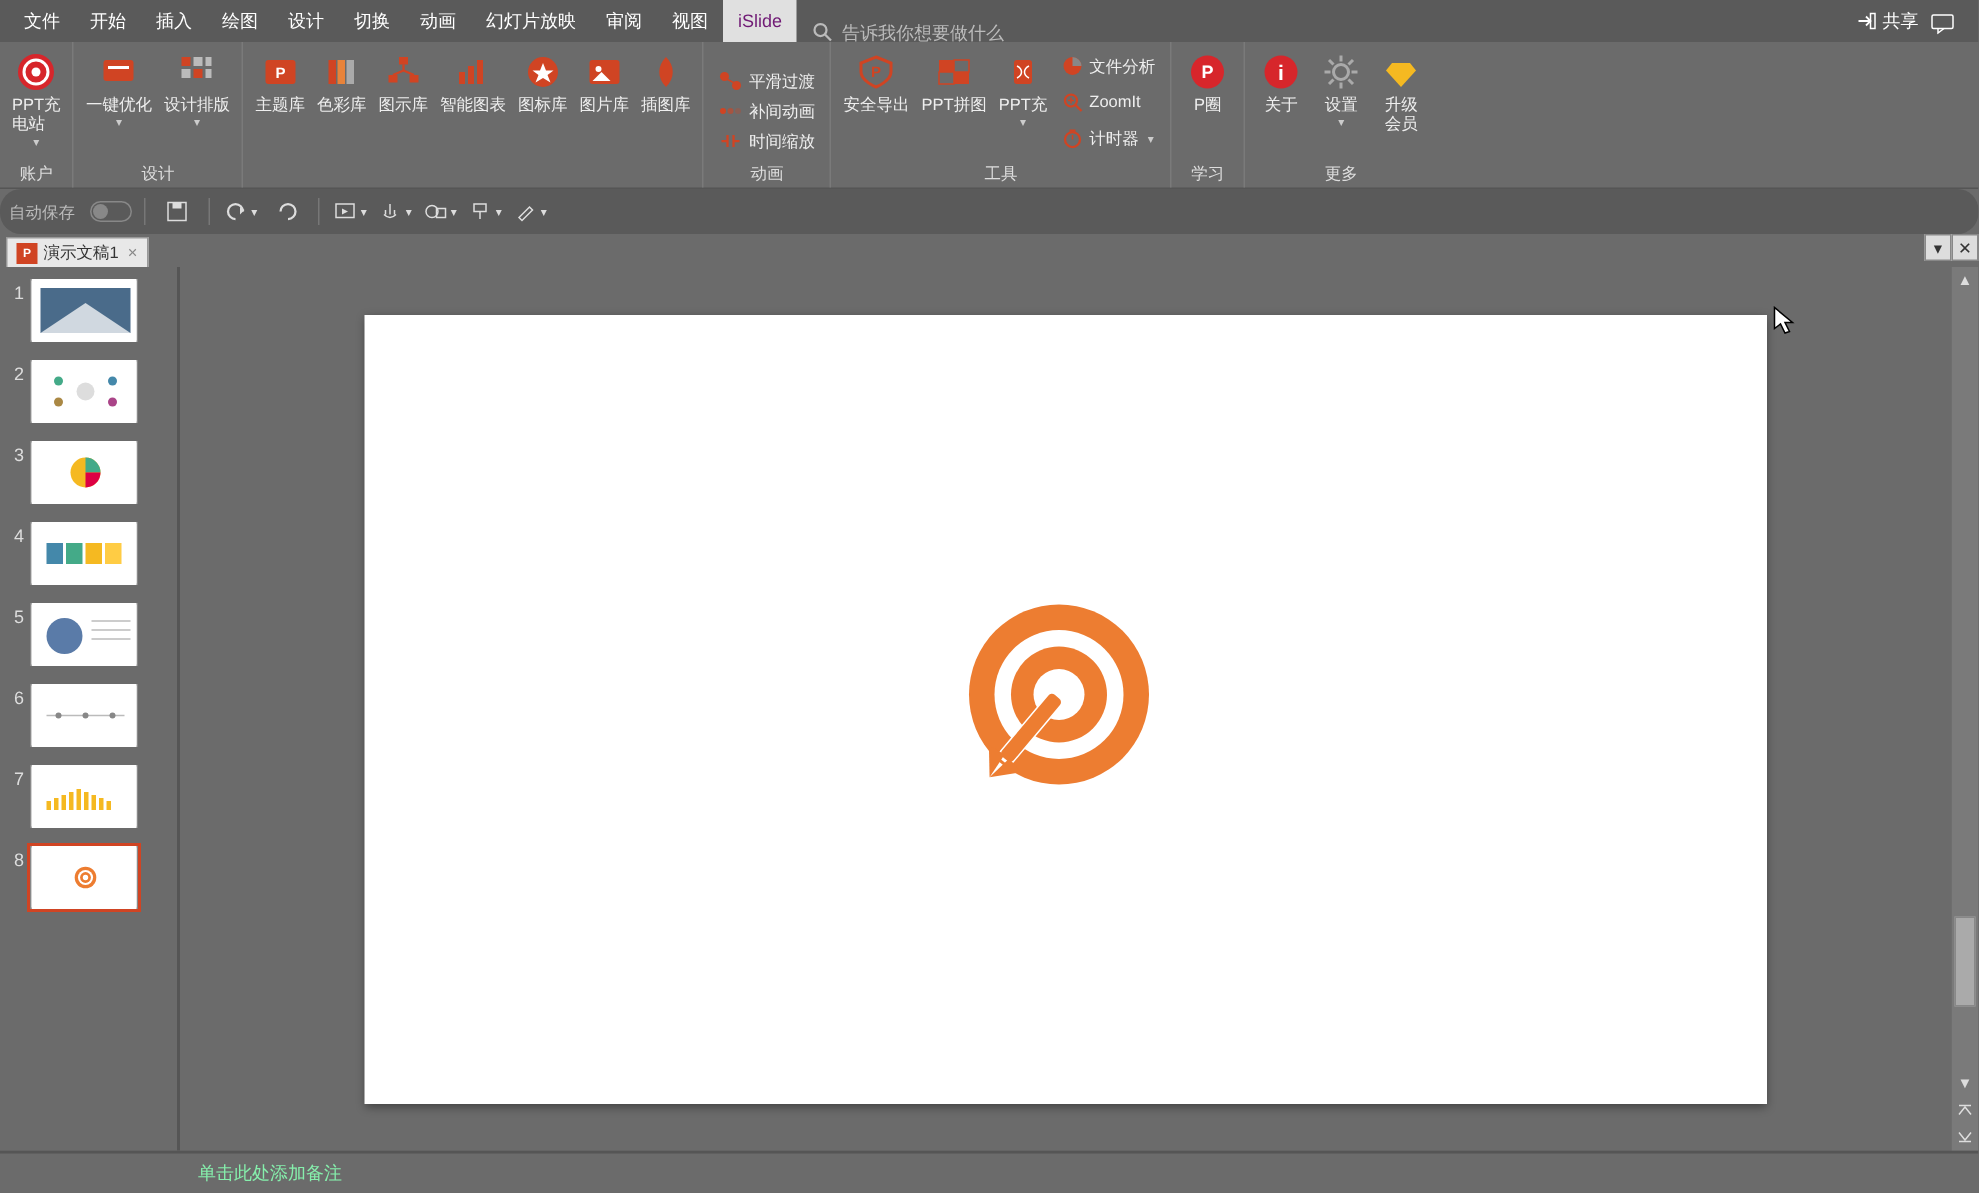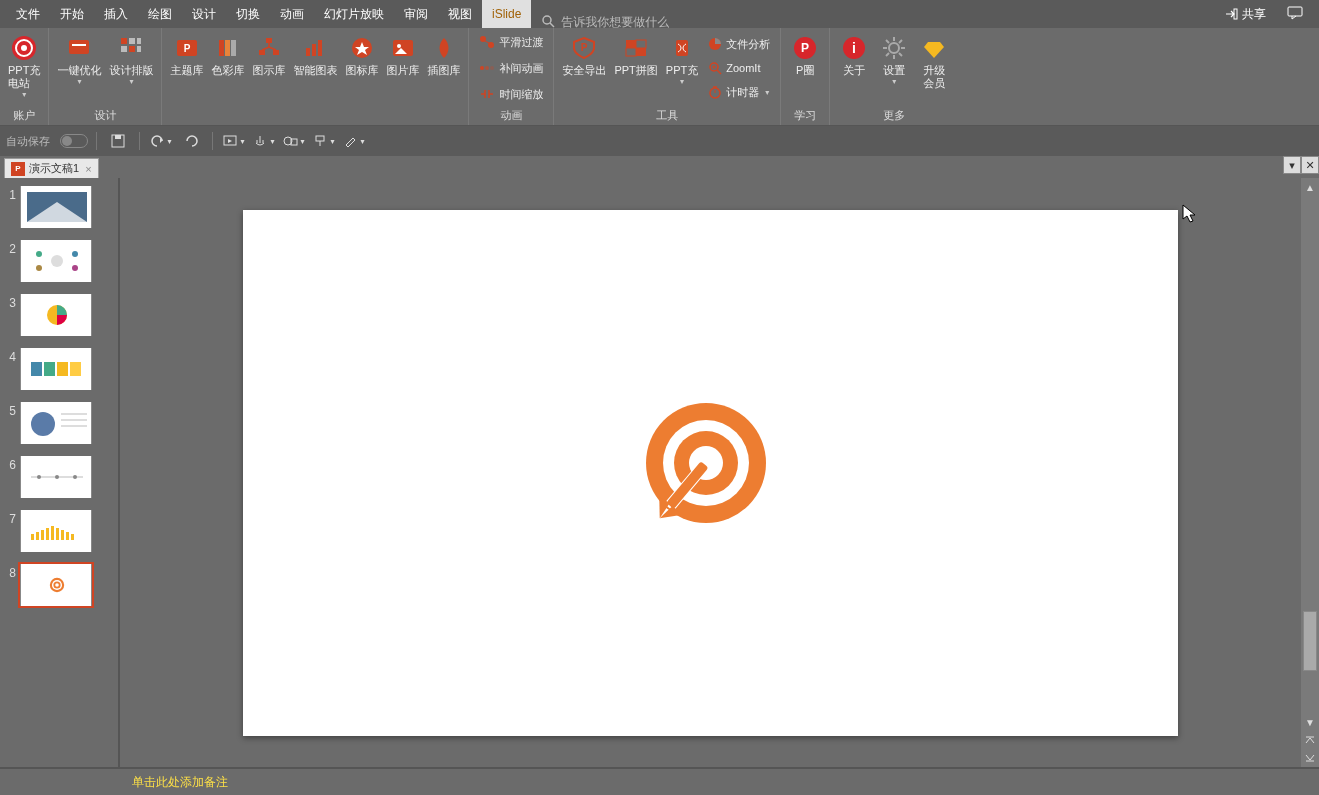--- a/index.html
+++ b/index.html
@@ -1,42 +1,42 @@
 <!DOCTYPE html>
 <html><head>
 <meta charset="utf-8">
 <style>
 * { margin: 0; padding: 0; box-sizing: border-box; font-family: "Microsoft YaHei", sans-serif; }
 body { width: 1319px; height: 795px; background: #6b6b6b; overflow: hidden; font-size: 12px; color: #fff; }
 
 
 .menubar { height: 28px; background: #5a5a5a; display: flex; align-items: center; padding: 0 6px; }
 .menubar .menu-item { padding: 0 10px; height: 28px; line-height: 28px; cursor: pointer; }
-.menubar .menu-item.active { background: #e0e0e0; color: #a16207; }
+.menubar .menu-item.active { background: #e0e0e0; color: #701a75; }
 .menubar .search-area { display: flex; align-items: flex-start; margin-left: 10px; color: #bbb; margin-top: 16px; }
 .menubar .search-area .srch-icon { margin-right: 6px; }
 .menubar .spacer { flex: 1; }
-.menubar .right-icons { display: flex; align-items: flex-start; gap: 21px; padding-right: 10px; }
+.menubar .right-icons { display: flex; align-items: flex-end; gap: 8px; padding-right: 10px; }
 
 
 .ribbon { height: 98px; background: #6b6b6b; display: flex; border-bottom: 1px solid #555; }
 .ribbon-group { border-right: 1px solid #7a7a7a; display: flex; flex-direction: column; padding: 2px 4px 0 4px; }
 .ribbon-group .grp-buttons { display: flex; flex: 1; }
 .ribbon-group .grp-label { text-align: center; font-size: 11px; color: #ddd; padding: 2px 0; }
 .rbtn { display: flex; flex-direction: column; align-items: center; justify-content: flex-start; padding: 4px 4px 0 4px; cursor: pointer; min-width: 40px; }
 .rbtn .ric { width: 28px; height: 28px; display: flex; align-items: center; justify-content: center; margin-bottom: 2px; }
 .rbtn .rlbl { font-size: 11px; color: #eee; line-height: 13px; white-space: pre-line; }
 .rbtn .drop { font-size: 8px; color: #ccc; }
-.anim-list { display: flex; flex-direction: column; justify-content: space-between; padding: 2px 6px; }
+.anim-list { display: flex; flex-direction: column; justify-content: flex-end; padding: 2px 6px; }
 .anim-list .arow { display: flex; align-items: center; font-size: 11px; color: #eee; gap: 4px; height: 20px; }
 .tool-list { display: flex; flex-direction: column; justify-content: space-around; padding: 2px 6px; }
 .tool-list .trow { display: flex; align-items: center; font-size: 11px; color: #eee; gap: 4px; height: 20px; text-align: right; }
 
 
-.qat { height: 30px; background: #5a5a5a; display: flex; align-items: center; padding: 0 6px; gap: 4px; }
+.qat { height: 30px; background: #5a5a5a; display: flex; align-items: center; padding: 0 6px; gap: 4px; border-radius: 14px; }
 .qat .qlabel { font-size: 11px; color: #bbb; margin-right: 6px; }
 .qat .toggle { width: 28px; height: 14px; border: 1px solid #888; border-radius: 7px; position: relative; }
 .qat .toggle::after { content: ""; width: 10px; height: 10px; background: #888; border-radius: 50%; position: absolute; left: 1px; top: 1px; }
 .qat .qbtn { width: 26px; height: 22px; display: flex; align-items: center; justify-content: center; cursor: pointer; color: #ddd; }
 .qat .sep { width: 1px; height: 18px; background: #777; margin: 0 4px; }
 
 
 .doctab-bar { height: 22px; background: #6b6b6b; display: flex; align-items: flex-end; position: relative; }
 .doctab { background: #e8e8e8; color: #333; height: 20px; display: flex; align-items: center; padding: 0 6px; font-size: 11px; border: 1px solid #999; border-bottom: none; margin-left: 4px; }
 .doctab .pp-icon { width: 14px; height: 14px; background: #d04423; margin-right: 4px; display:flex; align-items:center; justify-content:center; color:#fff; font-size:8px; font-weight:bold; }
@@ -55,21 +55,21 @@
 .slide-canvas-wrap { flex:1; display:flex; align-items:center; justify-content:center; position:relative;}
 .slide-canvas { width: 935px; height: 526px; background: #fff; position: relative; box-shadow: 0 2px 6px rgba(0,0,0,.4); }
 .target-icon { position: absolute; left: 50%; top: 50%; transform: translate(-50%, -50%); }
 .cursor-arrow { position: absolute; left: 1184px; top: 206px; pointer-events: none; }
 .vscroll { width: 18px; background: #7a7a7a; display: flex; flex-direction: column; }
 .vscroll .vtrack { flex: 1; position: relative; }
 .vscroll .vthumb { position: absolute; left: 2px; right: 2px; top: 415px; height: 60px; background: #aaa; border: 1px solid #888; }
 .vscroll .vbtn { height: 18px; display: flex; align-items: center; justify-content: center; color: #ddd; font-size: 10px; }
 
 
-.notes { height: 28px; background: #6b6b6b; border-top: 2px solid #555; display: flex; align-items: center; padding-left: 132px; color: #fde047; font-size: 12px; }
+.notes { height: 28px; background: #6b6b6b; border-top: 2px solid #555; display: flex; align-items: center; padding-left: 132px; color: #86efac; font-size: 12px; }
 
 svg { display: block; }
 </style>
 </head>
 <body>
 
 <div class="menubar">
   <div class="menu-item">文件</div>
   <div class="menu-item">开始</div>
   <div class="menu-item">插入</div>

